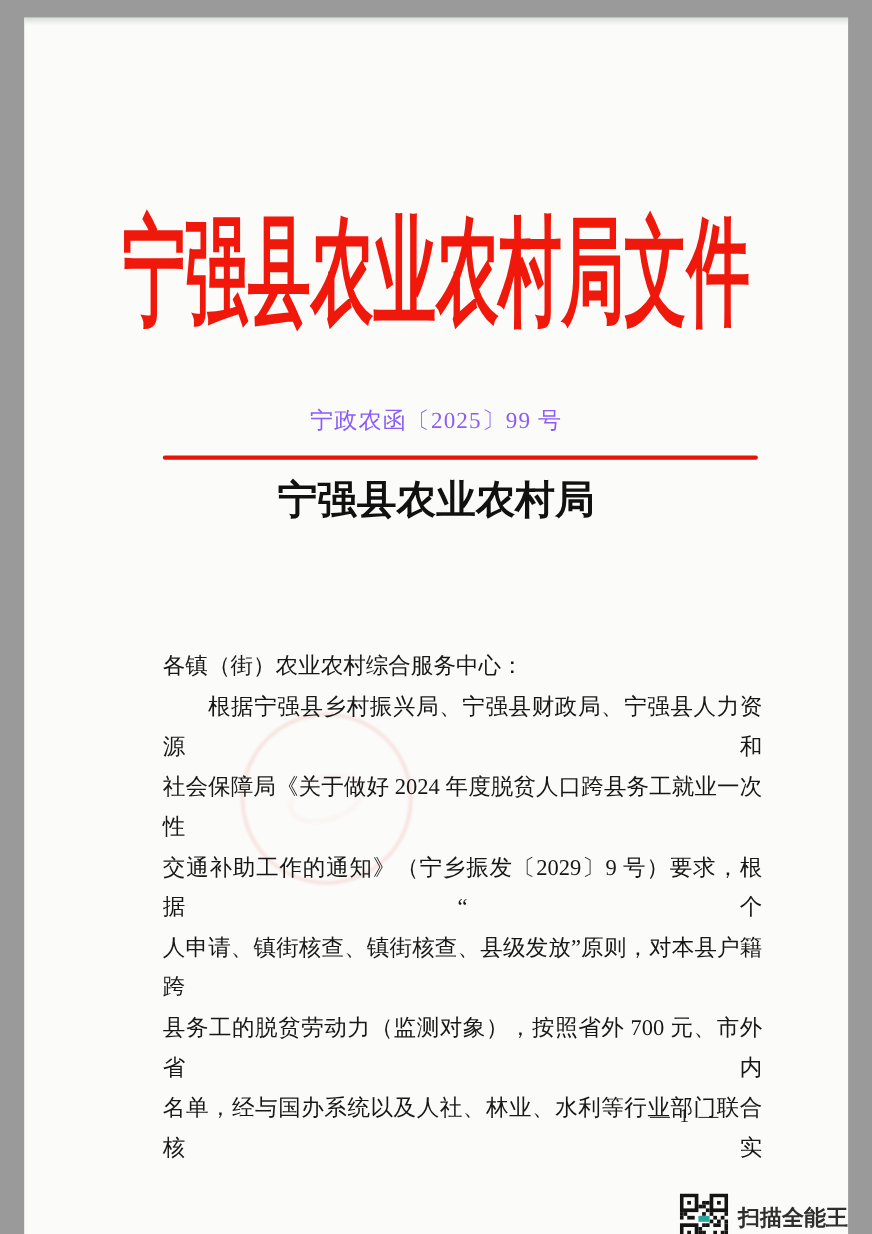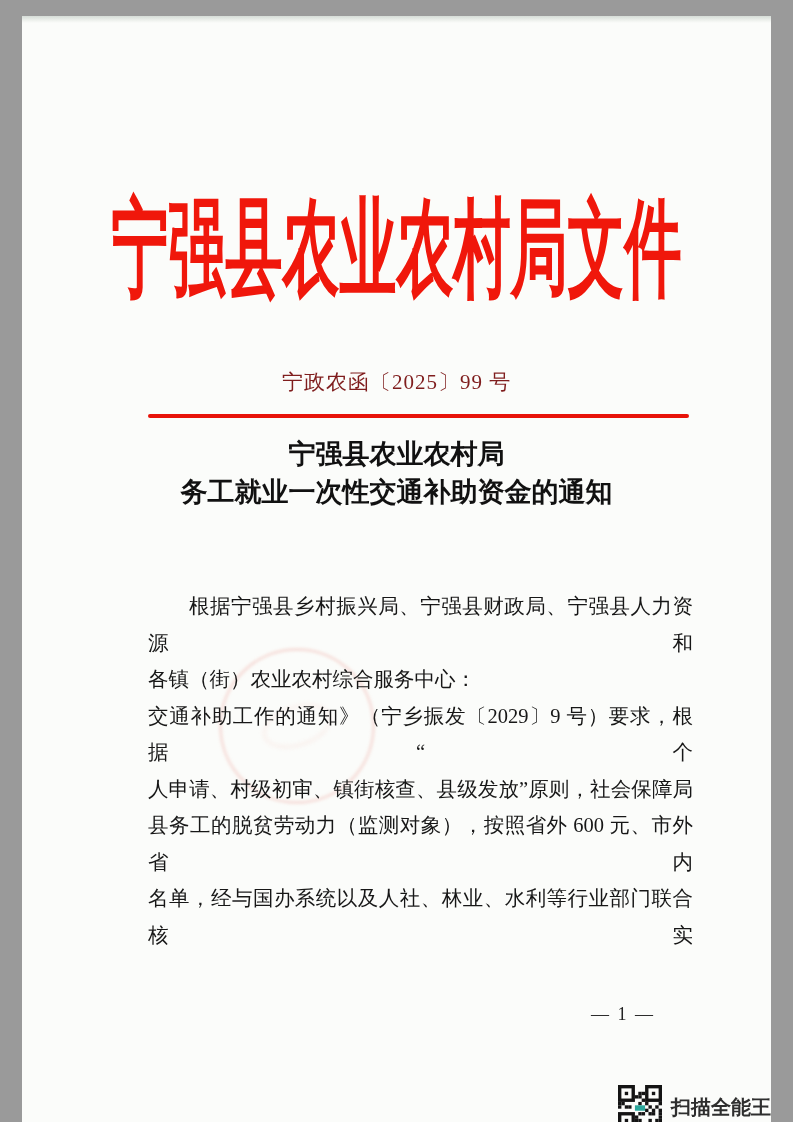--- a/index.html
+++ b/index.html
@@ -34,31 +34,31 @@
     transform: scaleY(1.88);
     transform-origin: center top;
     white-space: nowrap;
     letter-spacing: 0px;
   }
   .doc-number {
     position: absolute; top: 352px; left: 0; right: 0;
     text-align: center;
     font-size: 21px;
     letter-spacing: 1px;
-    color: #7f1d1d;
+    color: #8b5cf6;
   }
   .red-rule {
     position: absolute; top: 398px; left: 126px; width: 541px; height: 4px;
     background: #e81309;
     border-radius: 2px;
   }
   .doc-title {
     position: absolute; top: 419px; left: 0; right: 0;
     text-align: center;
-    font-size: 27px;
+    font-size: 36px;
     font-weight: bold;
     line-height: 38px;
     color: #111;
   }
   .seal-bleed {
     position: absolute; left: 197px; top: 632px; width: 156px; height: 156px;
     border: 3px solid rgba(236, 150, 140, 0.28);
     border-radius: 50%;
     filter: blur(1.5px);
   }
@@ -106,32 +106,32 @@
   <div class="scan-right-line"></div>
 
   <div class="red-header">宁强县农业农村局文件</div>
 
   <div class="doc-number">宁政农函〔2025〕99 号</div>
 
   <div class="red-rule"></div>
 
   <div class="doc-title">
     <div>宁强县农业农村局</div>
-    <div>务工就业一次性交通补助资金的通知</div>
   </div>
 
   <div class="seal-bleed"></div>
   <div class="seal-bleed-mark"></div>
 
   <div class="doc-body">
+    <div class="bline">各镇（街）农业农村综合服务中心：</div>
     <div class="bline just indent">根据宁强县乡村振兴局、宁强县财政局、宁强县人力资源和</div>
-    <div class="bline">各镇（街）农业农村综合服务中心：</div>
+    <div class="bline just">社会保障局《关于做好 2024 年度脱贫人口跨县务工就业一次性</div>
     <div class="bline just">交通补助工作的通知》（宁乡振发〔2029〕9 号）要求，根据“个</div>
-    <div class="bline just">人申请、村级初审、镇街核查、县级发放”原则，社会保障局</div>
-    <div class="bline just">县务工的脱贫劳动力（监测对象），按照省外 600 元、市外省内</div>
+    <div class="bline just">人申请、镇街核查、镇街核查、县级发放”原则，对本县户籍跨</div>
+    <div class="bline just">县务工的脱贫劳动力（监测对象），按照省外 700 元、市外省内</div>
     <div class="bline just">名单，经与国办系统以及人社、林业、水利等行业部门联合核实</div>
 
   </div>
 
   <div class="page-number">— 1 —</div>
 
   <div class="watermark">
     <svg class="qr-box" id="qr-svg" viewBox="0 0 13 13">
         <rect x="0" y="0" width="5" height="5" fill="#141414"></rect>
         <rect x="1" y="1" width="3" height="3" fill="#fbfcfa"></rect>

